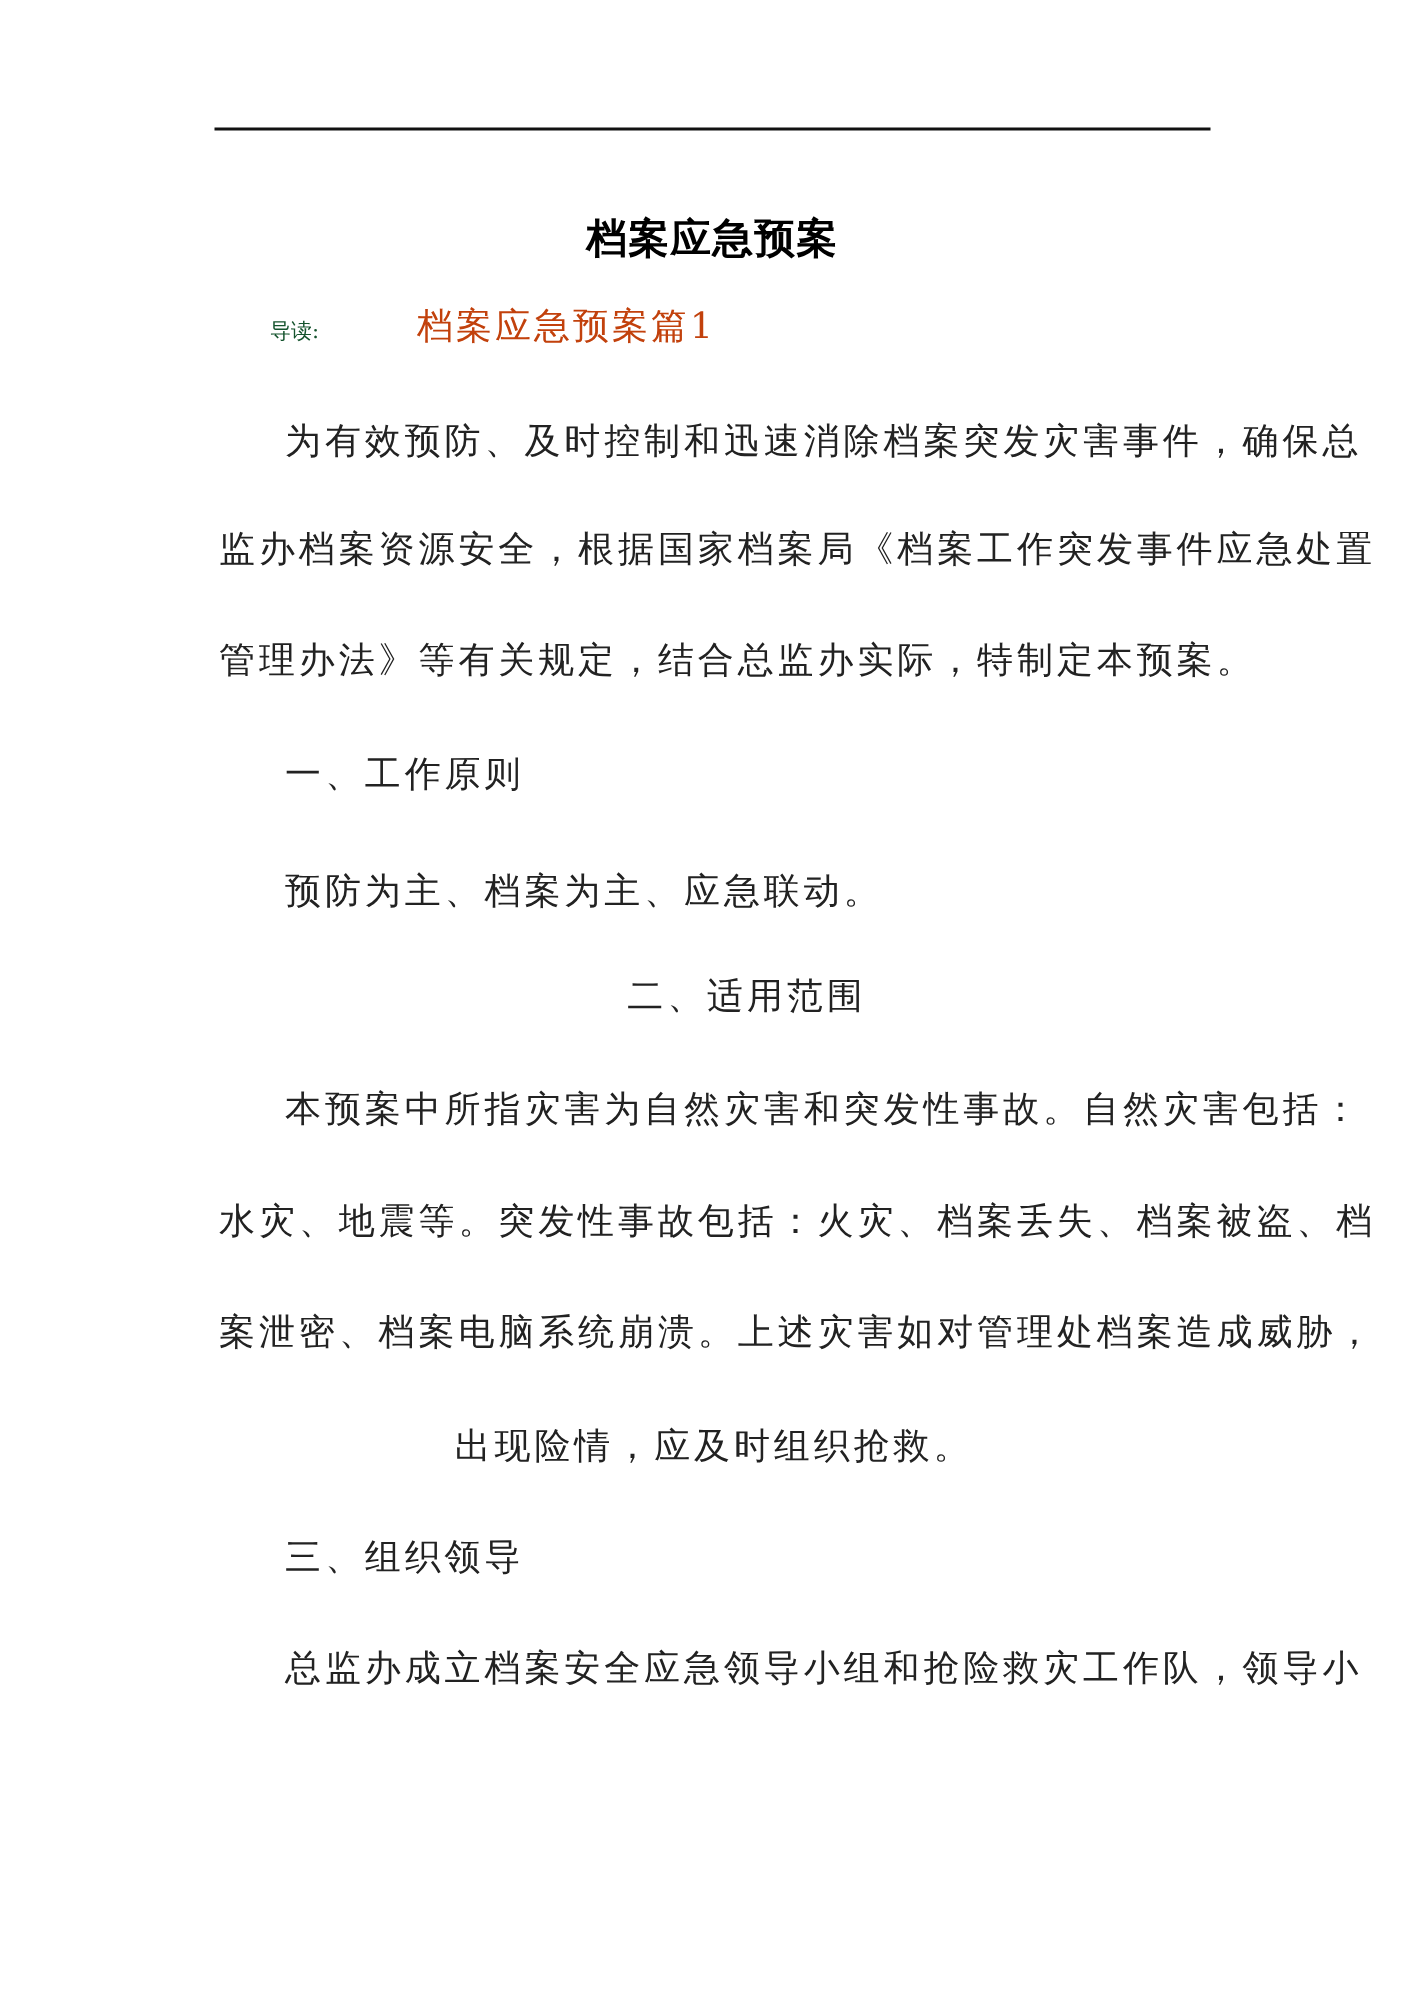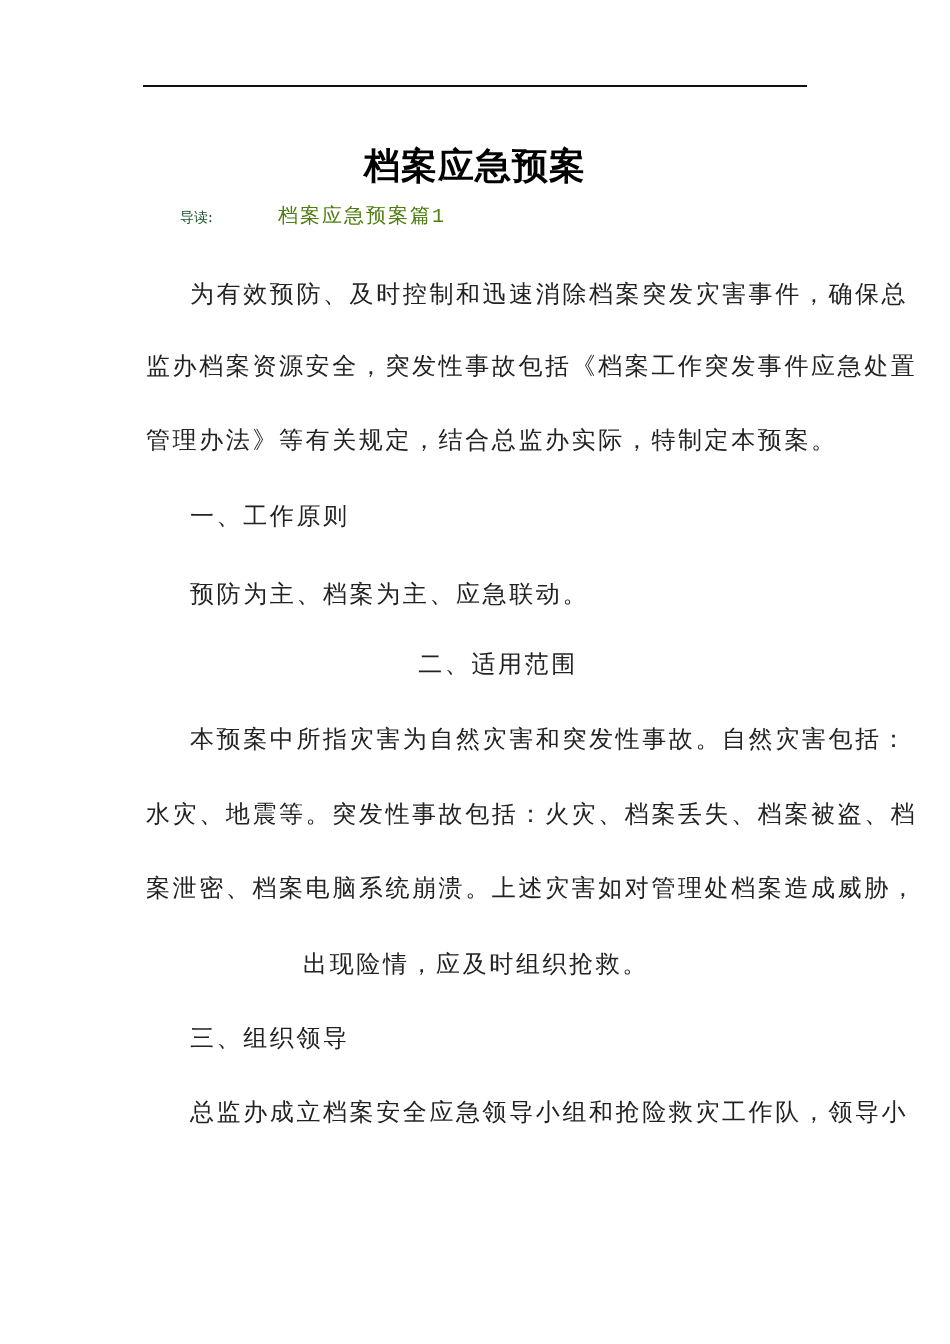--- a/index.html
+++ b/index.html
@@ -24,44 +24,43 @@
       background: #111111;
     }
     .doc-title {
       position: absolute;
       left: 0;
       width: 950px;
       top: 124px;
       text-align: center;
       font-family: "DejaVu Sans", "Liberation Sans", sans-serif;
       font-weight: bold;
-      font-size: 36px;
+      font-size: 27px;
       line-height: 36px;
       color: #000000;
       letter-spacing: 1px;
     }
     .guide {
       position: absolute;
       top: 204px;
       left: 180px;
       height: 26px;
       line-height: 26px;
       white-space: nowrap;
     }
     .guide-label {
       font-size: 14px;
       color: #14532d;
       display: inline-block;
       width: 98px;
     }
     .guide-text {
-      font-size: 20px;
+      font-size: 24px;
       letter-spacing: 2px;
-      color: #4d7c0f;
-      font-family: Liberation Mono, monospace;
+      color: #c2410c;
     }
     .line {
       position: absolute;
       left: 146px;
       width: 660px;
       font-size: 24px;
       line-height: 28px;
       height: 28px;
       white-space: nowrap;
       letter-spacing: 2.6px;
@@ -77,21 +76,21 @@
 
 <div class="header-rule"></div>
 
 <h1 class="doc-title">档案应急预案</h1>
 
 <div class="guide">
   <span class="guide-label">导读:</span><span class="guide-text">档案应急预案篇1</span>
 </div>
 
 <p class="line indent" style="top:280px;margin:0;">为有效预防、及时控制和迅速消除档案突发灾害事件，确保总</p>
-<p class="line" style="top:352px;margin:0;">监办档案资源安全，突发性事故包括《档案工作突发事件应急处置</p>
+<p class="line" style="top:352px;margin:0;">监办档案资源安全，根据国家档案局《档案工作突发事件应急处置</p>
 <p class="line" style="top:426px;margin:0;">管理办法》等有关规定，结合总监办实际，特制定本预案。</p>
 
 <p class="line indent" style="top:502px;margin:0;">一、工作原则</p>
 <p class="line indent" style="top:580px;margin:0;">预防为主、档案为主、应急联动。</p>
 
 <p class="line indent" style="top:650px;margin:0;text-align:center;">二、适用范围</p>
 <p class="line indent" style="top:725px;margin:0;">本预案中所指灾害为自然灾害和突发性事故。自然灾害包括：</p>
 <p class="line" style="top:800px;margin:0;">水灾、地震等。突发性事故包括：火灾、档案丢失、档案被盗、档</p>
 <p class="line" style="top:874px;margin:0;">案泄密、档案电脑系统崩溃。上述灾害如对管理处档案造成威胁，</p>
 <p class="line" style="top:950px;margin:0;text-align:center;">出现险情，应及时组织抢救。</p>

